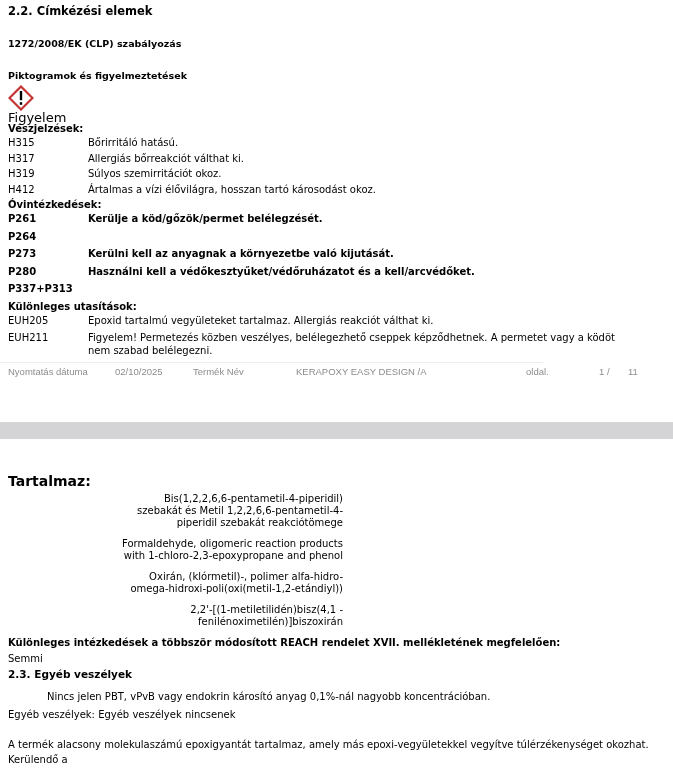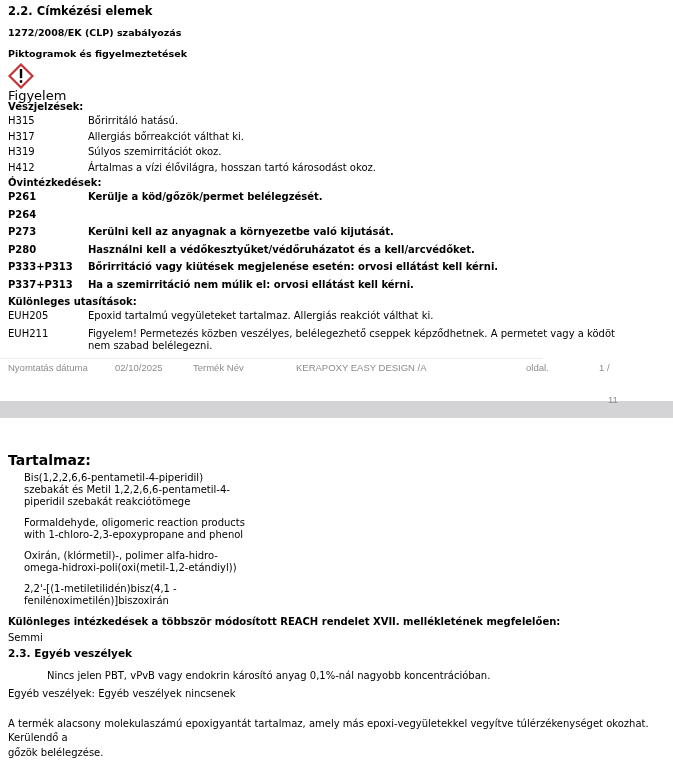--- a/index.html
+++ b/index.html
@@ -3,47 +3,47 @@
 <meta charset="utf-8">
 <style>
   html,body{margin:0;padding:0;background:#fff;}
   body{
     width:673px;height:768px;overflow:hidden;
     font-family:"DejaVu Sans","Liberation Sans",sans-serif;
     font-size:10px;color:#000;
   }
   .doc{padding:4px 8px 0 8px;position:relative;}
   .title{font-size:11.5px;font-weight:bold;line-height:14px;margin:0;}
-  .sub-bold{font-size:9.5px;font-weight:bold;line-height:12px;margin-top:9px;}
+  .sub-bold{font-size:9.5px;font-weight:bold;line-height:12px;margin-top:20px;}
   .sec-head{font-size:10px;font-weight:bold;line-height:12px;}
   .picto-wrap{margin-top:3px;}
   .picto{display:block;width:26px;height:26px;}
   .signal{font-size:13px;line-height:11px;margin-top:1px;}
   .stmt-list{margin-top:2px;}
   .stmt{display:grid;grid-template-columns:80px 1fr;line-height:12.5px;margin-bottom:3px;}
   .p-list .stmt{margin-bottom:5px;font-weight:bold;}
   .euh-list .stmt{margin-bottom:5px;}
   .stmt .txt{white-space:pre-line;max-width:540px;}
   .footer{
     position:relative;height:13px;margin-top:3px;margin-left:-8px;width:543px;
     font-family:"Liberation Sans",sans-serif;font-size:9.5px;color:#8c8c8c;
-    border-top:1px solid #ececec;padding-top:3px;
+    border-top:1px solid #ececec;padding-top:20px;
   }
   .footer span{position:absolute;top:3px;white-space:nowrap;}
   .f-label{left:8px;}
   .f-date{left:115px;}
   .f-prodlabel{left:193px;}
   .f-prodname{left:296px;}
   .f-pagelabel{left:526px;}
   .f-pagecur{left:599px;}
-  .f-pagetot{left:608px;margin-top:32px;}
+  .f-pagetot{left:628px;}
   .page-break{margin-left:-8px;width:673px;height:17px;background:#d4d4d6;margin-top:26px;}
   .contains-head{font-size:14px;font-weight:bold;margin-top:36px;line-height:12px;}
   .substances{margin-top:6px;}
-  .substance{white-space:pre-line;line-height:12px;margin:0 0 9px 16px;max-width:330px;}
+  .substance{white-space:pre-line;line-height:12px;margin:0 0 9px 5px;max-width:330px;text-align:right;}
   .reach-head{font-size:10px;font-weight:bold;line-height:12px;margin-top:7px;}
   .reach-val{line-height:12px;margin-top:4px;}
   .s23-title{font-size:10.5px;font-weight:bold;line-height:13px;margin-top:3px;}
   .pbt{margin-top:10px;padding-left:39px;line-height:12px;}
   .other{margin-top:6px;line-height:12px;}
   .epoxy{margin-top:17px;line-height:14.5px;white-space:pre-line;}
 </style>
 </head>
 <body>
 
@@ -93,26 +93,21 @@
     </div>
     <div class="stmt">
       <span class="code">P273</span>
       <span class="txt">Kerülni kell az anyagnak a környezetbe való kijutását.</span>
     </div>
     <div class="stmt">
       <span class="code">P280</span>
       <span class="txt">Használni kell a védőkesztyűket/védőruházatot és a kell/arcvédőket.</span>
     </div>
     <div class="stmt">
-      <span class="code">P333+P313</span>
-      <span class="txt">Bőrirritáció vagy kiütések megjelenése esetén: orvosi ellátást kell kérni.</span>
-    </div>
-    <div class="stmt">
       <span class="code">P337+P313</span>
-      <span class="txt">Ha a szemirritáció nem múlik el: orvosi ellátást kell kérni.</span>
     </div>
   </div>
 
   <div class="sec-head" style="margin-top:3px;">Különleges utasítások:</div>
   <div class="stmt-list euh-list">
     <div class="stmt">
       <span class="code">EUH205</span>
       <span class="txt">Epoxid tartalmú vegyületeket tartalmaz. Allergiás reakciót válthat ki.</span>
     </div>
     <div class="stmt">

